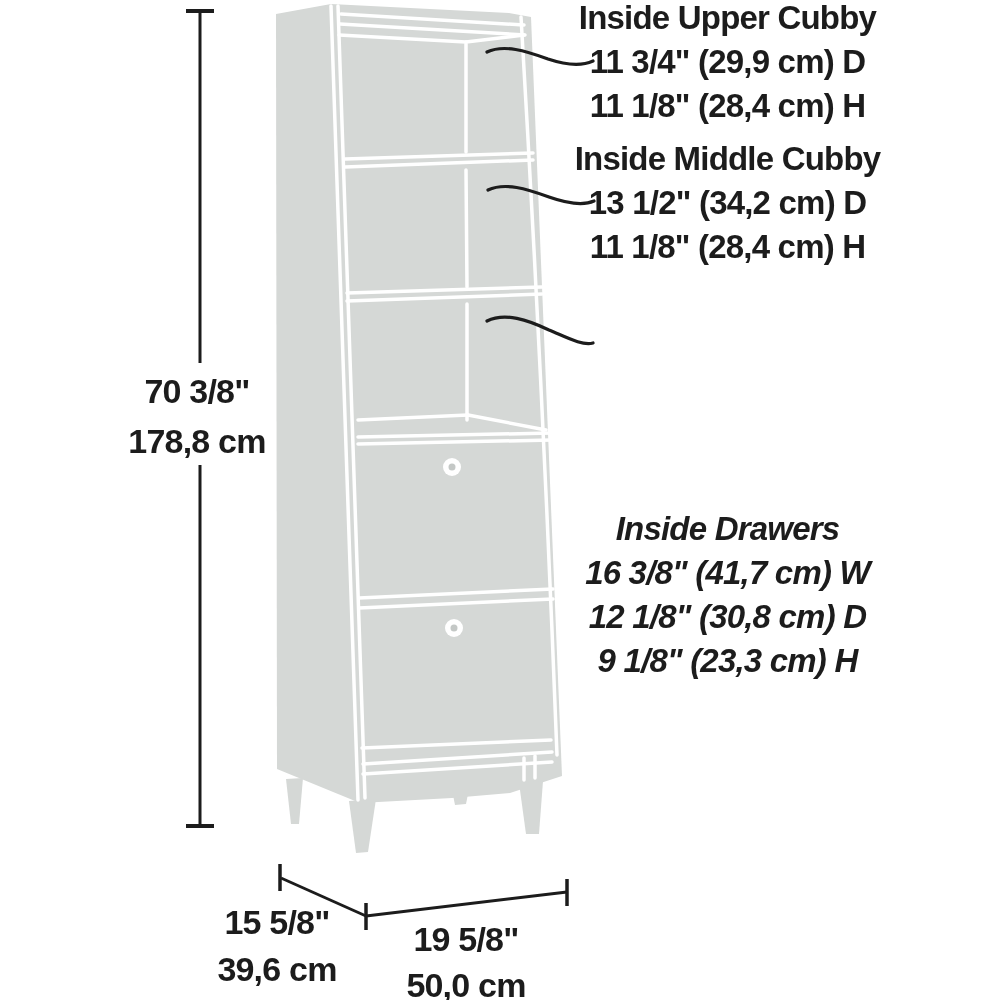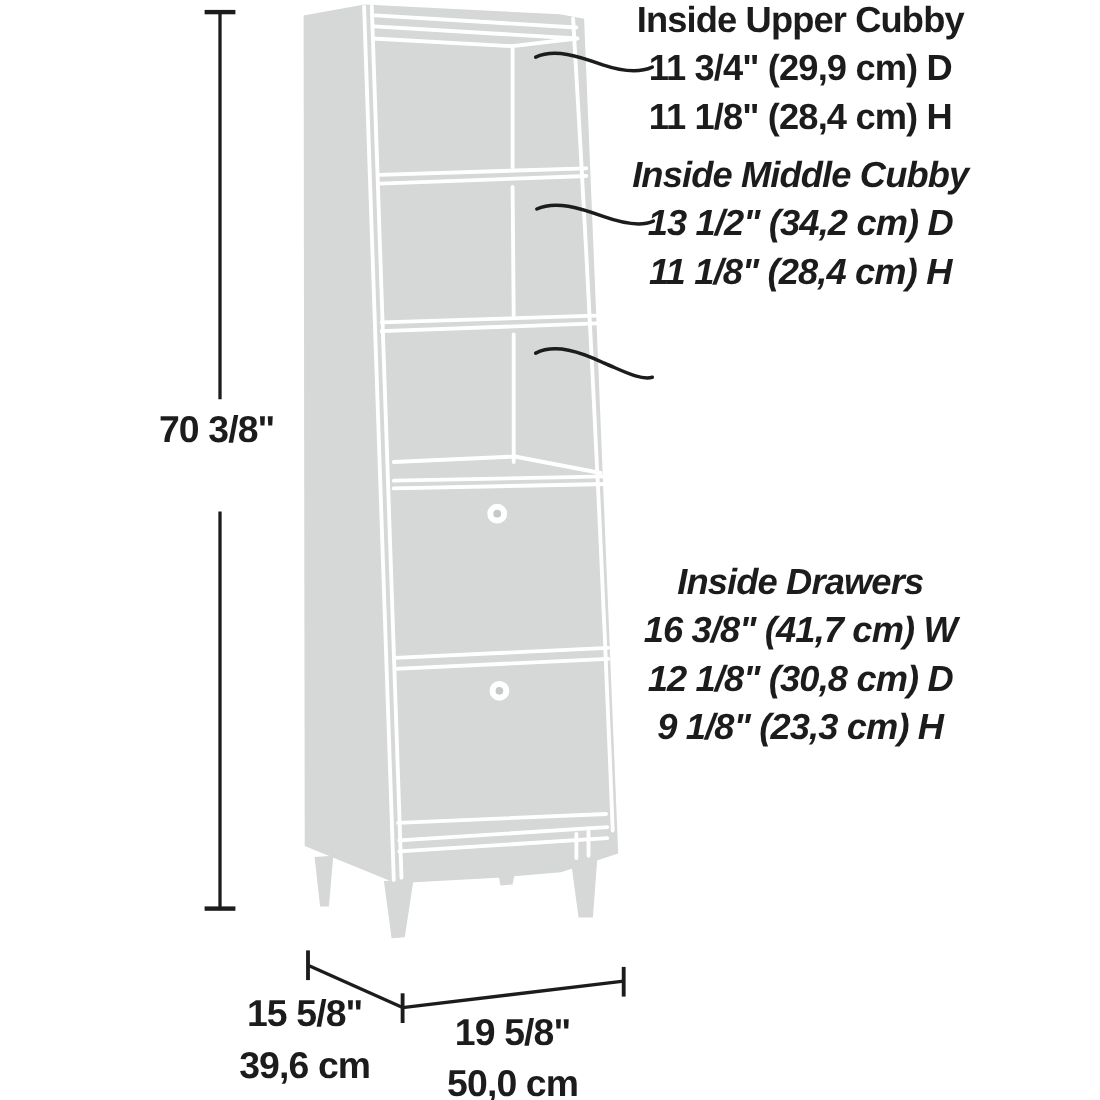--- a/index.html
+++ b/index.html
@@ -7,21 +7,21 @@
     position:relative;width:1000px;height:1000px;background:#ffffff;overflow:hidden;
     font-family:"Liberation Sans",sans-serif;
   }
   .art{position:absolute;left:0;top:0;width:1000px;height:1000px;}
   .txt{
     position:absolute;color:#1c1c1c;font-weight:600;letter-spacing:-0.8px;
     text-align:center;white-space:nowrap;
   }
   .spec{left:490px;width:475px;font-size:33px;line-height:44px;}
   .sg0{top:-4px;}
-  .sg1{top:137px;font-style:italic;}
+  .sg1{top:137px;}
   .sg2{top:296px;}
   .sg3{top:507px;font-style:italic;}
   .hdim{left:97px;width:200px;top:366px;font-size:34px;line-height:50px;}
   .ddim{left:177px;width:200px;top:899px;font-size:34px;line-height:47px;}
   .wdim{left:366px;width:200px;top:916px;font-size:34px;line-height:46px;}
 </style>
 </head>
 <body>
 
 <div class="stage">
@@ -102,20 +102,21 @@
 
     <g stroke="#1c1c1c" stroke-width="3.2" fill="none" stroke-linecap="round">
       <path d="M487,52 C504,44 526,51 548,59 C566,65 582,66 593,61"></path>
       <path d="M488,190 C505,182 527,189 549,197 C566,203 583,206 594,201"></path>
       <path d="M487,321 C505,312 528,320 549,330 C566,337 582,346 593,343"></path>
     </g>
   </svg>
 
   <div class="txt hdim">
     <div>70 3/8"</div>
+    <div>178,8 cm</div>
   </div>
 
   <div class="txt ddim">
     <div>15 5/8"</div>
     <div>39,6 cm</div>
   </div>
 
   <div class="txt wdim">
     <div>19 5/8"</div>
     <div>50,0 cm</div>

